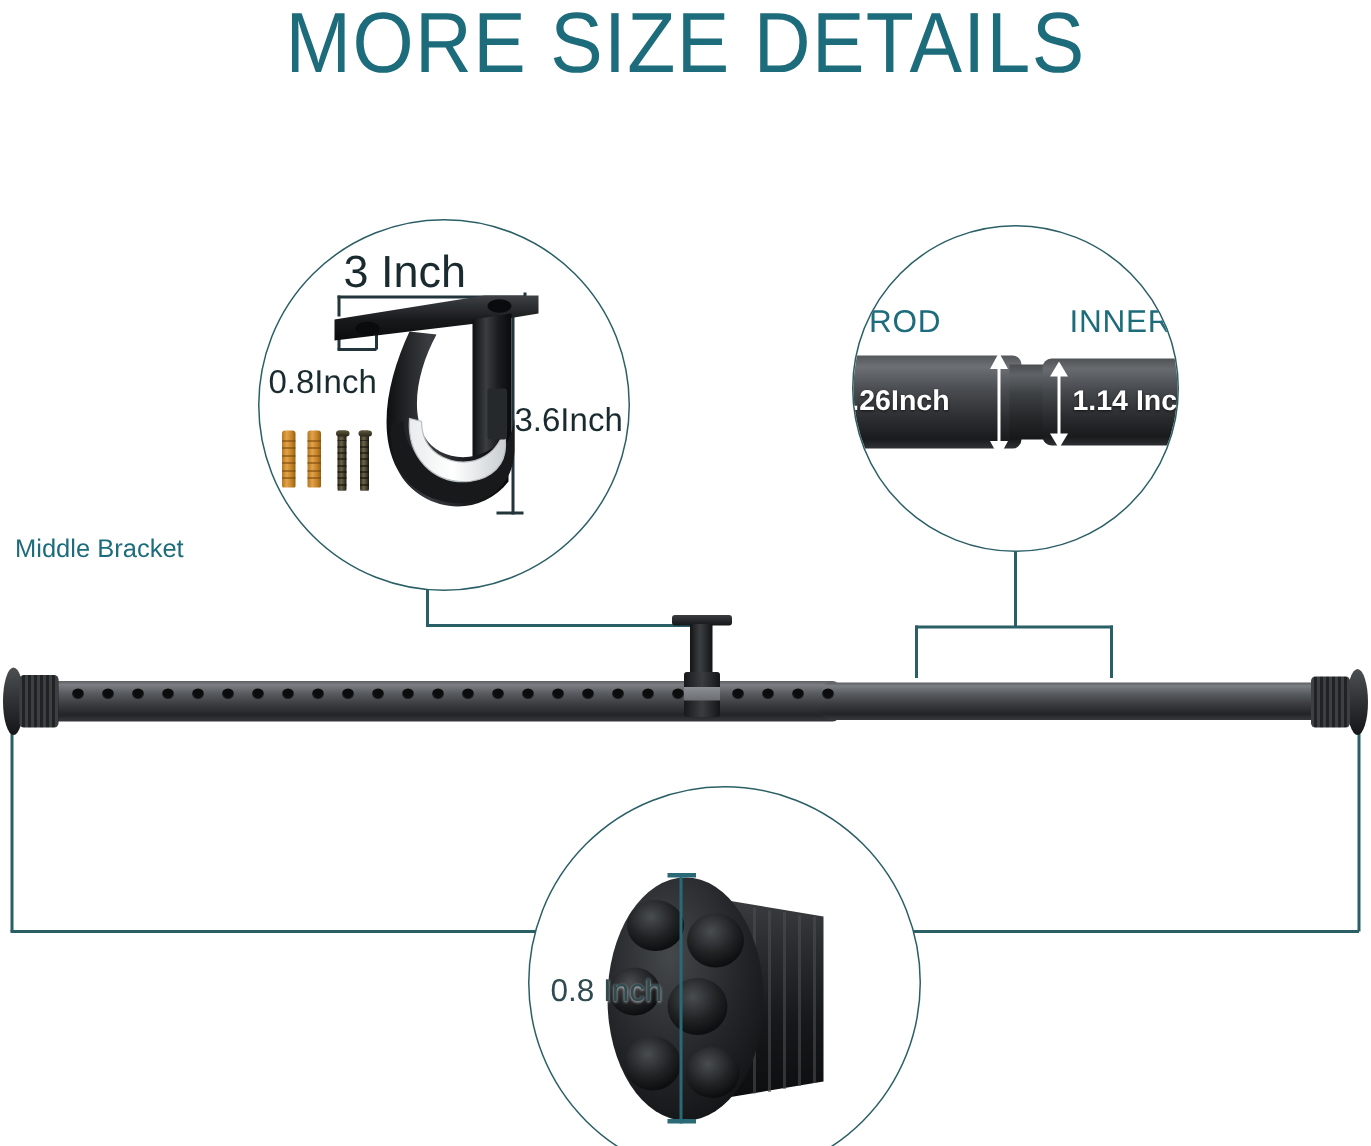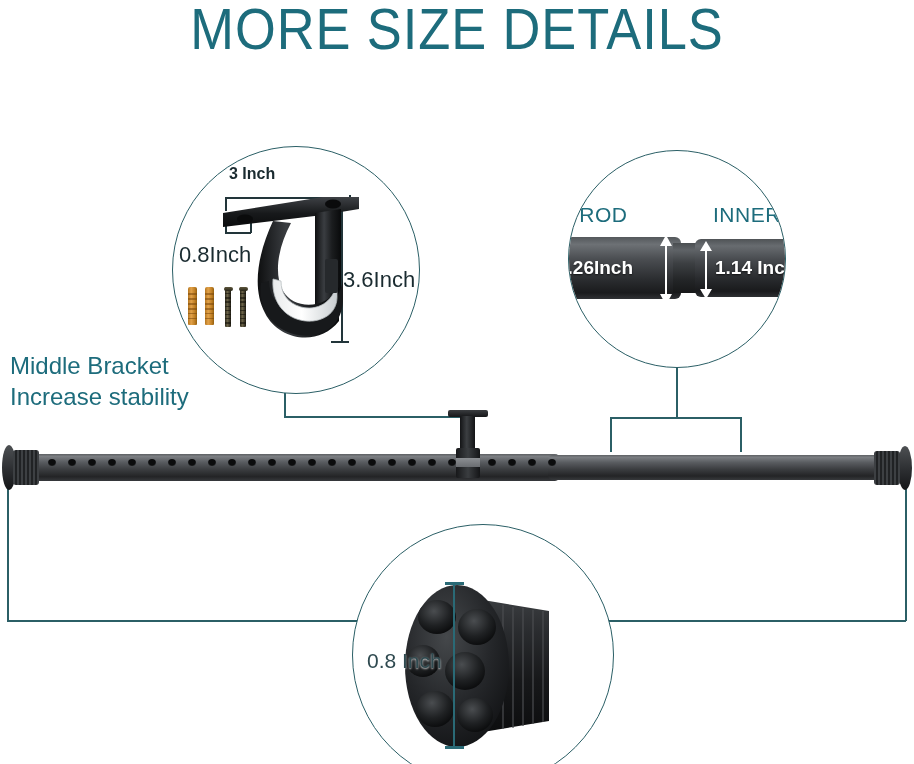--- a/index.html
+++ b/index.html
@@ -35,21 +35,21 @@
     white-space: nowrap;
     transform: scaleX(0.92);
   }
 
   
   #left-caption {
     position: absolute;
     left: 10px;
     top: 350px;
     color: #1d6c7c;
-    font-size: 24px;
+    font-size: 17px;
     line-height: 31px;
     white-space: nowrap;
   }
 
   
   .callout-circle {
     position: absolute;
     border-radius: 50%;
     border: 1.6px solid #2b5f66;
     box-sizing: border-box;
@@ -210,39 +210,38 @@
 </style>
 </head>
 <body>
 
 <div id="infographic">
 
   <div id="page-title">MORE SIZE DETAILS</div>
 
   <div id="left-caption">
     <div>Middle Bracket</div>
-    <div>Increase stability</div>
   </div>
 
   <div class="leader v" style="left:284px; top:388px; height:30px;"></div>
   <div class="leader h" style="left:284px; top:416px; width:176px;"></div>
 
   <div class="leader v" style="left:676px; top:366px; height:52px;"></div>
   <div class="leader h" style="left:610px; top:417px; width:132px;"></div>
   <div class="leader v" style="left:610px; top:417px; height:35px;"></div>
   <div class="leader v" style="left:740px; top:417px; height:35px;"></div>
 
   <div class="leader v" style="left:7px; top:487px; height:134px;"></div>
   <div class="leader v" style="left:905px; top:487px; height:134px;"></div>
   <div class="leader h" style="left:7px; top:620px; width:899px;"></div>
 
   <div class="callout-circle" id="circle-bracket">
     <div id="bracket-art">
 
-      <div class="dim-label" style="left:56px; top:18px; font-size:16px;font-weight:bold;">3 Inch</div>
+      <div class="dim-label" style="left:56px; top:18px; font-size:30px;">3 Inch</div>
       <div class="dim-line h" style="left:52px; top:50px; width:125px;"></div>
       <div class="dim-line v" style="left:52px; top:50px; height:14px;"></div>
       <div class="dim-line v" style="left:176px; top:48px; height:14px;"></div>
 
       <div class="dim-label" style="left:6px; top:95px; font-size:22px;">0.8Inch</div>
       <div class="dim-line h" style="left:52px; top:85px; width:26px;"></div>
       <div class="dim-line v" style="left:52px; top:71px; height:15px;"></div>
       <div class="dim-line v" style="left:77px; top:71px; height:15px;"></div>
 
       <div class="dim-label" style="left:170px; top:120px; font-size:22px;">3.6Inch</div>

